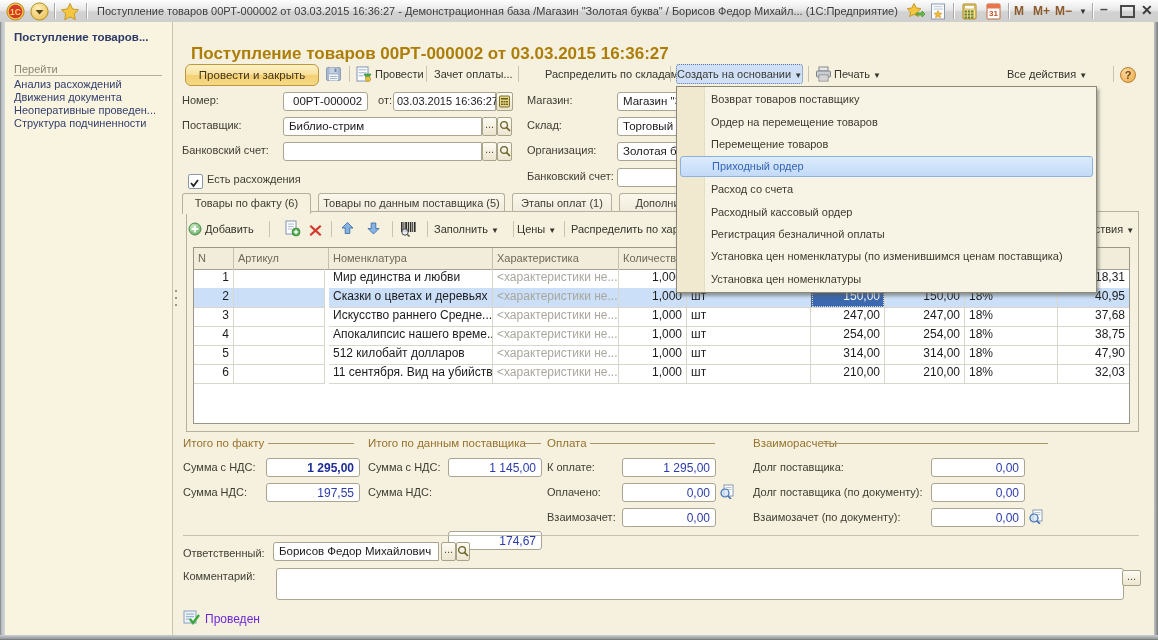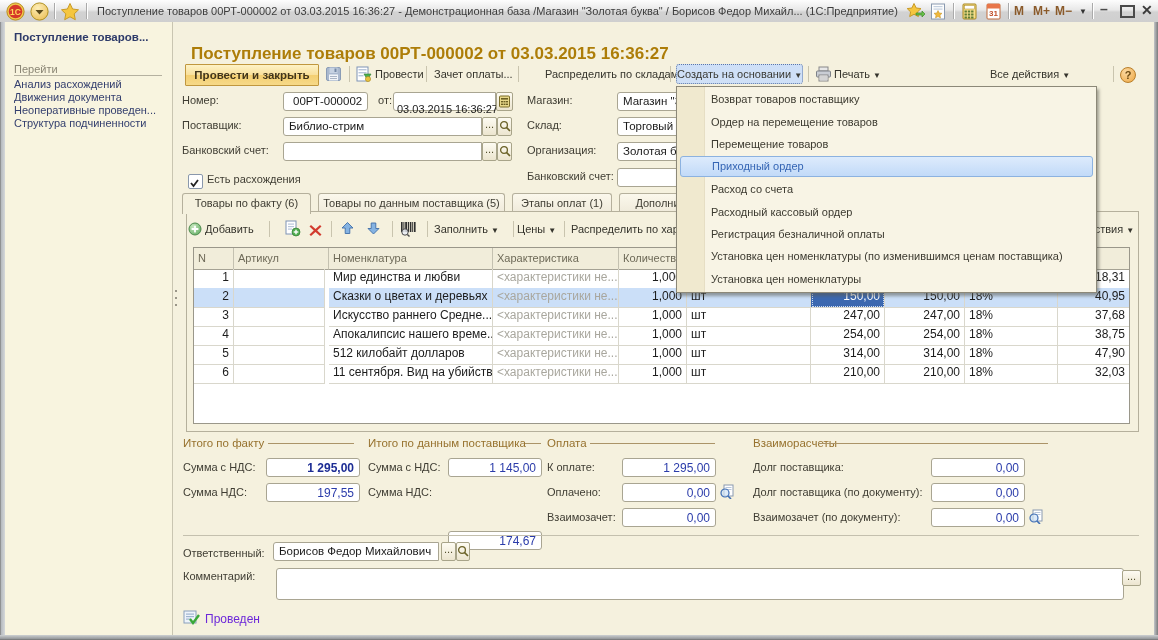--- a/index.html
+++ b/index.html
@@ -18,26 +18,26 @@
 #sidebar{position:absolute;left:5px;top:22px;width:167px;height:613px;background:#f8f4df;border-right:1px solid #c9c5b1;}
 #sidebar .hd{position:absolute;left:9px;top:9px;font-size:11.5px;font-weight:bold;color:#2d3a69;}
 #sidebar .sec{position:absolute;left:9px;top:41px;font-size:11px;color:#8a8574;}
 #sidebar .secline{position:absolute;left:9px;top:53px;width:148px;height:1px;background:#b5b1a0;}
 #sidebar a{font-size:11px;color:#35406f;text-decoration:none;position:absolute;left:9px;white-space:nowrap;}
 
 #main{position:absolute;left:173px;top:22px;width:981px;height:613px;background:#f5f1de;}
 h1.doc{position:absolute;left:10px;top:14px;margin:8px;font-size:17px;font-weight:bold;color:#ad7d08;white-space:nowrap;}
 
 .tb{font-size:11px;color:#35342c;white-space:nowrap;}
-#btnmain{position:absolute;left:12px;top:42px;width:132px;height:20px;border:1px solid #c0973e;border-radius:1px;
- background:linear-gradient(#fdf2c6,#f9e09c 48%,#f4cf72 52%,#f6d988);font-size:11.5px;font-weight:bold;color:#42351a;text-align:center;line-height:20px;}
+#btnmain{position:absolute;left:12px;top:42px;width:132px;height:20px;border:1px solid #c0973e;border-radius:6px;
+ background:linear-gradient(#fdf2c6,#f9e09c 48%,#f4cf72 52%,#f6d988);font-size:11.5px;font-weight:normal;color:#42351a;text-align:center;line-height:20px;}
 .vsep{position:absolute;top:44px;width:1px;height:16px;background:#c9c4ae;}
 #btnsozd{position:absolute;left:503px;top:42px;width:125px;height:18px;border:1px dotted #5c77a8;border-radius:3px;background:#cfe0f7;
  font-size:11px;color:#3a3a34;text-align:center;line-height:18px;white-space:nowrap;}
-#allact{position:absolute;left:817px;top:46px;font-size:11px;color:#35342c;}
+#allact{position:absolute;left:834px;top:46px;font-size:11px;color:#35342c;}
 
 .lbl{position:absolute;font-size:11px;color:#3f3d33;white-space:nowrap;}
 .inp{position:absolute;background:#fff;border:1px solid #a9a592;border-radius:3px;font-size:11.5px;color:#1a1a1a;}
 .inp .v{position:absolute;left:5px;top:2px;white-space:nowrap;}
 .btnsq{position:absolute;background:linear-gradient(#fdfbf2,#ece5cf);border:1px solid #a8a489;border-radius:2px;font-size:11px;color:#55512f;text-align:center;}
 
 .tab{position:absolute;top:171px;height:19px;line-height:19px;border:1px solid #b5b09c;border-bottom:none;border-radius:3px 3px 0 0;
  background:linear-gradient(#fbf8ec,#efeada);font-size:11px;color:#3f3d33;text-align:center;}
 .tab.act{background:#f5f1de;height:20px;top:171px;z-index:3;}
 #pane{position:absolute;left:13px;top:189px;width:951px;height:219px;border:1px solid #b5b09c;background:#f5f1de;}
@@ -197,21 +197,21 @@
   <div class="abs" style="left:947px;top:45px;width:14px;height:14px;border-radius:50%;
     background:radial-gradient(circle at 35% 30%,#fcd9a0,#eda845);border:1px solid #b97f2a;
     font-size:11px;font-weight:bold;color:#6b4a12;text-align:center;line-height:15px;">?</div>
 
   <div class="lbl" style="left:9px;top:72px;">Номер:</div>
   <div class="inp" style="left:110px;top:70px;width:83px;height:17px;">
         <span class="v" style="left:9px;">00РТ-000002</span>
       </div>
   <div class="lbl" style="left:205px;top:72px;">от:</div>
   <div class="inp" style="left:220px;top:70px;width:101px;height:17px;border-radius:3px 0 0 3px;">
-        <span class="v" style="left:3px;font-size:11px;margin-top:8px;">03.03.2015 16:36:27</span>
+        <span class="v" style="left:3px;font-size:11px;">03.03.2015 16:36:27</span>
       </div>
   <div class="btnsq" style="left:323px;top:70px;width:15px;height:17px;">
    <svg width="13" height="13" viewBox="0 0 13 13" style="margin-top:2px;">
           <rect x="1.5" y="1" width="10" height="11" rx="1" fill="#e8d88a" stroke="#7a6c28"></rect>
           <g fill="#6b5f22">
             <rect x="3" y="3" width="7" height="1.6"></rect>
             <rect x="3" y="6" width="2" height="1.4"></rect>
             <rect x="5.5" y="6" width="2" height="1.4"></rect>
             <rect x="8" y="6" width="2" height="1.4"></rect>
             <rect x="3" y="8.6" width="2" height="1.4"></rect>

